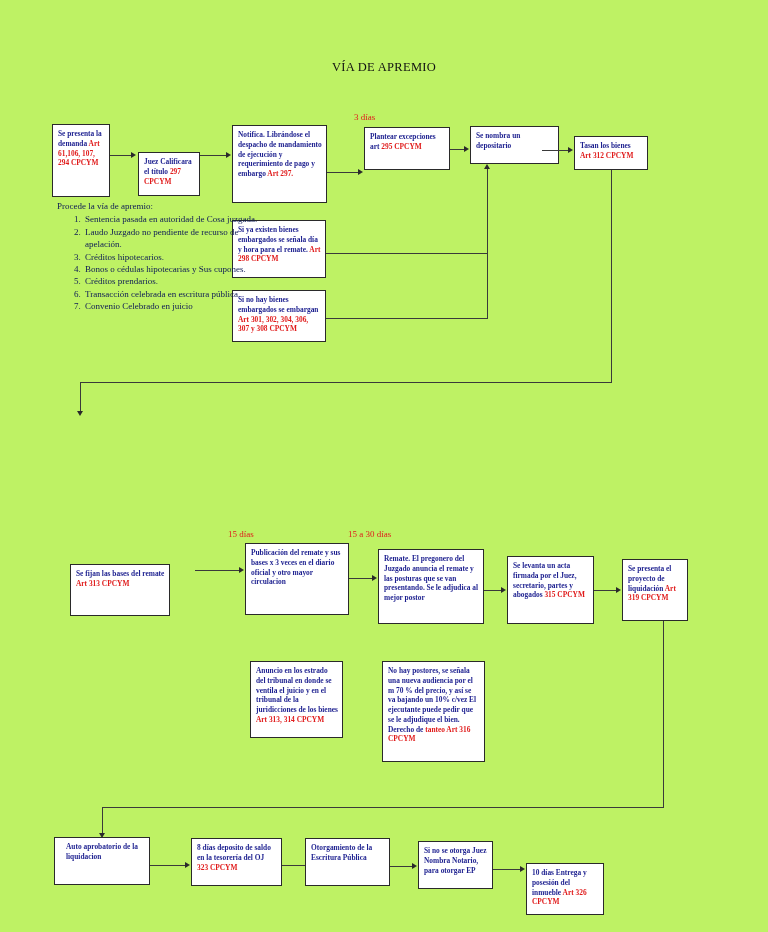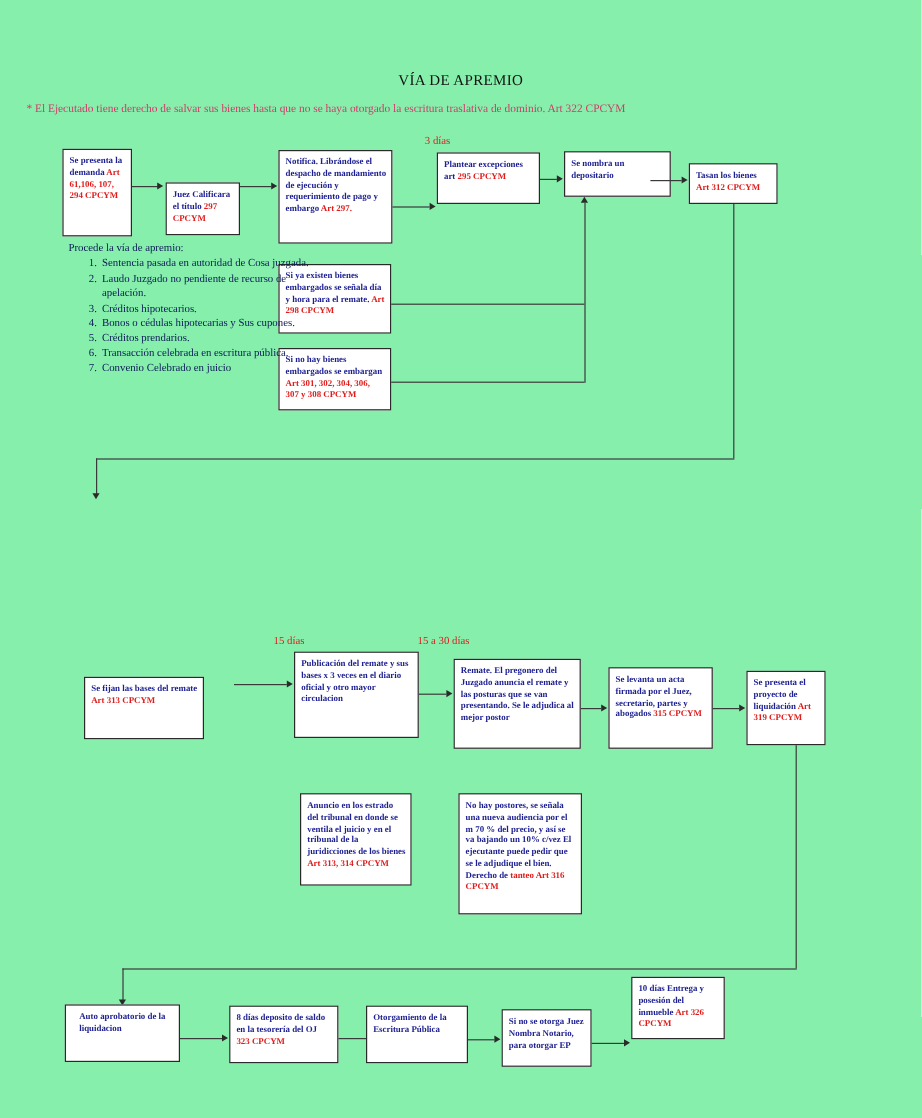--- a/index.html
+++ b/index.html
@@ -7,21 +7,21 @@
     padding: 0;
     background: #ffffff;
   }
   body {
     font-family: "Liberation Serif", "DejaVu Serif", serif;
   }
   #page {
     position: relative;
     width: 768px;
     height: 932px;
-    background: #86efac;
+    background: #bef264;
     overflow: hidden;
   }
 
   
   .title {
     position: absolute;
     left: 0;
     top: 60px;
     width: 768px;
     text-align: center;
@@ -107,21 +107,20 @@
     border-right: 3.2px solid transparent;
     border-bottom: 5px solid #2a2a2a;
   }
 </style>
 </head>
 <body>
 
 <div id="page">
 
   <div class="title">VÍA DE APREMIO</div>
-  <div class="note">* El Ejecutado tiene derecho de salvar sus bienes hasta que no se haya otorgado la escritura traslativa de dominio. Art 322 CPCYM</div>
 
   <div class="daylabel" style="left:354px; top:112px;">3 días</div>
   <div class="daylabel" style="left:200px; top:529px;margin-left:28px;">15 días</div>
   <div class="daylabel" style="left:348px; top:529px;">15 a 30 días</div>
 
   <div class="box" style="left:52px; top:124px; width:58px; height:73px;">
     <span>Se  presenta la demanda </span><span class="art">Art 61,106, 107, 294 CPCYM</span>
   </div>
 
   <div class="box" style="left:138px; top:120px; width:62px; height:44px;margin-top:32px;">
@@ -244,21 +243,21 @@
   </div>
 
   <div class="box" style="left:305px; top:838px; width:85px; height:48px;">
     <span>Otorgamiento de la Escritura Pública</span><span class="art"></span>
   </div>
 
   <div class="box" style="left:418px; top:841px; width:75px; height:48px;">
     <span>Si no se otorga Juez Nombra Notario, para otorgar EP</span><span class="art"></span>
   </div>
 
-  <div class="box" style="left:526px; top:814px; width:78px; height:52px;">
+  <div class="box" style="left:526px; top:863px; width:78px; height:52px;">
     <span>10 días Entrega y posesión del inmueble </span><span class="art">Art 326 CPCYM</span>
   </div>
 
   <div class="hline" style="left:150px; top:865px; width:35px;"></div>
   <div class="arrow-r" style="left:185px; top:862px;"></div>
 
   <div class="hline" style="left:282px; top:865px; width:23px;"></div>
 
   <div class="hline" style="left:390px; top:866px; width:22px;"></div>
   <div class="arrow-r" style="left:412px; top:863px;"></div>

